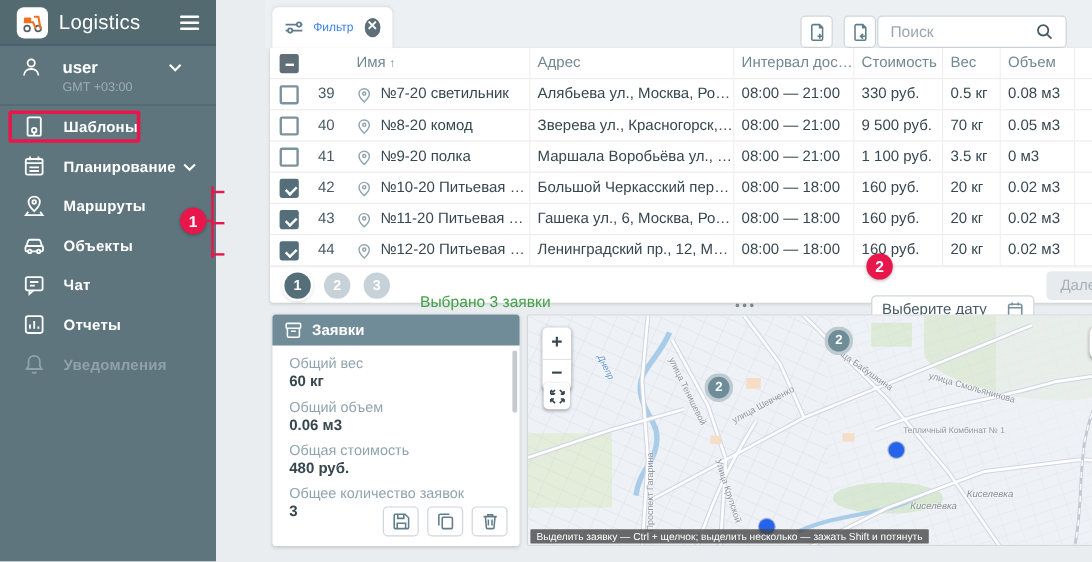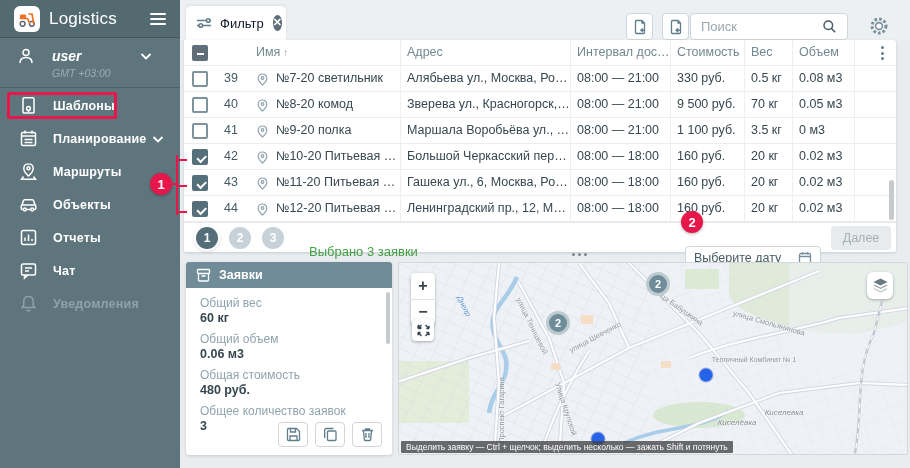--- a/index.html
+++ b/index.html
@@ -1,27 +1,27 @@
 <!DOCTYPE html>
 <html><head>
 <meta charset="utf-8">
 <style>
   * { margin:0; padding:0; box-sizing:border-box; }
   html,body { width:910px; height:468px; overflow:hidden; }
   body { font-family:"Liberation Sans", sans-serif; background:#e9edef; position:relative; }
-  .app { position:absolute; inset:0; width:910px; height:468px; display:flex; }
+  .app { position:absolute; inset:0; width:910px; height:468px; display:flex;gap:41px; }
 
   
   .sidebar { position:relative; width:180px; height:468px; background:#5e757d; flex:0 0 180px; color:#fff; }
   .side-header { height:38px; background:#536a71; display:flex; align-items:center; padding:0 14px; border-bottom:1px solid rgba(0,0,0,.18); }
   .logo-box { width:26px; height:26px; background:#fff; border-radius:6px; display:flex; align-items:center; justify-content:center; }
   .app-title { font-size:17px; font-weight:500; margin-left:9px; letter-spacing:.2px; }
   .burger { margin-left:auto; display:flex; flex-direction:column; gap:3px; cursor:pointer; }
   .burger span { width:16px; height:2px; background:#fff; border-radius:1px; }
-  .user-block { position:relative; height:50px; border-bottom:1px solid rgba(0,0,0,.18); padding:8px 28px 0 16px;font-style:italic; }
+  .user-block { position:relative; height:50px; border-bottom:1px solid rgba(0,0,0,.18); padding:8px 28px 0 16px; }
   .user-row { display:flex; align-items:center; }
   .user-name { font-size:14px; font-weight:600; margin-left:16px; }
   .user-tz { font-size:10.5px; color:#9cadb4; margin-left:36px; margin-top:1px; }
   .chev { margin-left:auto; }
   .nav { padding-top:1px; }
   .nav-item { position:relative; height:33px; display:flex; align-items:center; padding:0 16px 0 18px; cursor:pointer; }
   .nav-item .lbl { font-size:12.5px; font-weight:600; margin-left:15px; letter-spacing:.2px; }
   .nav-item.muted { color:#8fa2a9; }
   .icn { display:inline-flex; align-items:center; justify-content:center; width:20px; height:20px; flex:0 0 20px; }
   svg { display:block; }
@@ -29,21 +29,21 @@
   
   .anno { position:absolute; z-index:60; }
   .anno-rect { left:7px; top:92px; width:110px; height:27px; border:3px solid #e8174b; border-radius:2px; }
   .anno-badge { width:22px; height:22px; border-radius:50%; background:#e8174b; color:#fff; font-size:13px; font-weight:700; display:flex; align-items:center; justify-content:center; box-shadow:0 1px 3px rgba(0,0,0,.3); }
   .anno-line { background:#e8174b; }
 
   
   .main { position:relative; flex:1; height:468px; }
   .toolbar { position:absolute; left:0; top:0; right:0; height:40px; background:#edf0f2; }
   .filter-tab { position:absolute; left:6px; top:6px; width:100px; height:34px; background:#fff; border-radius:5px 5px 0 0; box-shadow:0 -1px 3px rgba(0,0,0,.08); display:flex; align-items:center; padding:0 10px; cursor:pointer; }
-  .filter-tab .lbl { font-size:13px; color:#0f172a; font-weight:500; margin-left:8px; }
+  .filter-tab .lbl { font-size:10px; color:#3b82f6; font-weight:500; margin-left:8px; }
   .close-circle { margin-left:9px; width:16px; height:16px; border-radius:50%; background:#5e6e78; color:#fff; font-size:11px; line-height:15px; text-align:center; font-weight:700; cursor:pointer; }
   .tool-btn { position:absolute; top:13px; width:27px; height:27px; background:#fff; border:1px solid #cfd6da; border-radius:4px; display:flex; align-items:center; justify-content:center; color:#607d8b; cursor:pointer; }
   .search-box { position:absolute; left:510px; top:13px; width:158px; height:27px; background:#fff; border:1px solid #cfd6da; border-radius:4px; display:flex; align-items:center; }
   .search-box input { border:0; outline:0; flex:1; font:13px "Liberation Sans",sans-serif; color:#37474f; padding:0 4px 0 10px; min-width:0; background:transparent; }
   .search-box input::placeholder { color:#9aa7ae; }
   .gear-btn { position:absolute; left:688px; top:15px; width:22px; height:22px; color:#78909c; cursor:pointer; }
 
   
   .card { position:absolute; left:4px; top:40px; width:712px; height:212px; background:#fff; border-radius:0 3px 3px 3px; box-shadow:0 1px 3px rgba(0,0,0,.14); }
   .thead, .trow { display:grid; align-items:center; height:26px; border-bottom:1px solid #ededee; font-size:12.5px; }
@@ -185,35 +185,35 @@
               <rect x="2.2" y="10" width="14.6" height="4.5" rx="1.2"></rect>
               <circle cx="5.8" cy="14.5" r="1.4" fill="#5e757d"></circle>
               <circle cx="13.2" cy="14.5" r="1.4" fill="#5e757d"></circle>
             </svg>
           </span>
           <span class="lbl">Объекты</span>
         </div>
         <div class="nav-item">
           <span class="icn">
             <svg width="19" height="19" viewBox="0 0 19 19" fill="none" stroke="#fff" stroke-width="1.5">
-              <rect x="2.5" y="2.5" width="14" height="14" rx="2"></rect>
-              <path d="M6 13 V9.5 M9.5 13 V6.5 M13 13 V11"></path>
-            </svg>
-          </span>
-          <span class="lbl">Отчеты</span>
-        </div>
-        <div class="nav-item">
-          <span class="icn">
-            <svg width="19" height="19" viewBox="0 0 19 19" fill="none" stroke="#fff" stroke-width="1.5">
               <rect x="2.5" y="3" width="14" height="11" rx="1.5"></rect>
               <path d="M5.5 14 v3 l3.5 -3"></path>
               <path d="M6 7 h7 M6 10 h4"></path>
             </svg>
           </span>
           <span class="lbl">Чат</span>
+        </div>
+        <div class="nav-item">
+          <span class="icn">
+            <svg width="19" height="19" viewBox="0 0 19 19" fill="none" stroke="#fff" stroke-width="1.5">
+              <rect x="2.5" y="2.5" width="14" height="14" rx="2"></rect>
+              <path d="M6 13 V9.5 M9.5 13 V6.5 M13 13 V11"></path>
+            </svg>
+          </span>
+          <span class="lbl">Отчеты</span>
         </div>
         <div class="nav-item muted">
           <span class="icn">
             <svg width="19" height="19" viewBox="0 0 19 19" fill="none" stroke="#8fa2a9" stroke-width="1.5">
               <path d="M9.5 2.5 c-3 0 -4.7 2.2 -4.7 5 v3.5 l-1.5 2.5 h12.4 l-1.5 -2.5 V7.5 c0 -2.8 -1.7 -5 -4.7 -5 z"></path>
               <path d="M7.8 15.8 a1.8 1.8 0 0 0 3.4 0"></path>
             </svg>
           </span>
           <span class="lbl">Уведомления</span>
         </div>

